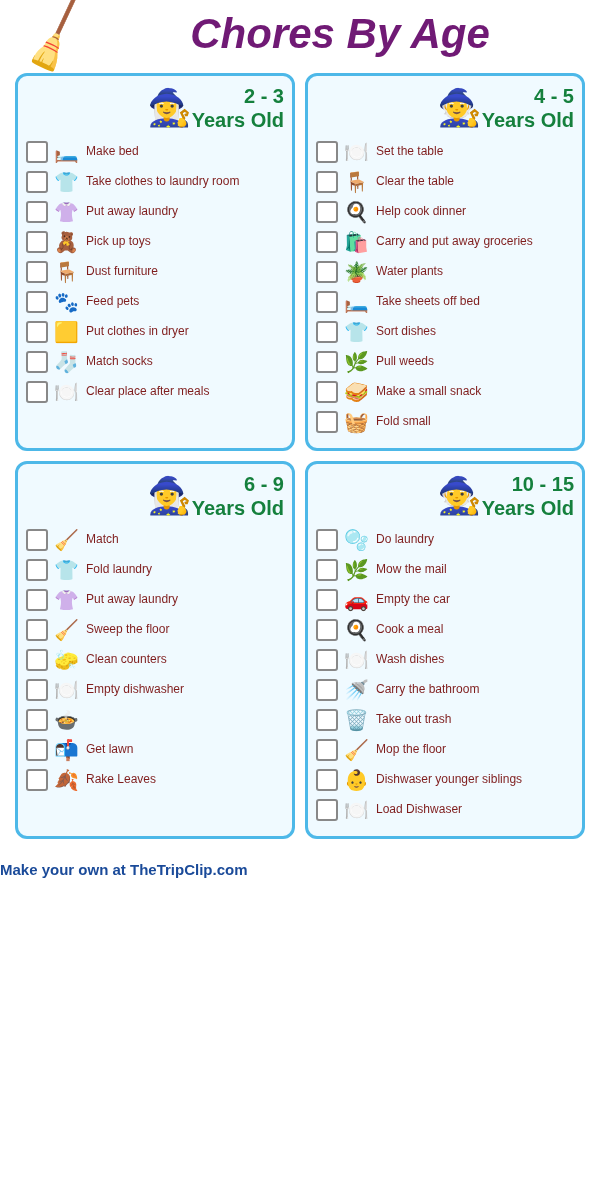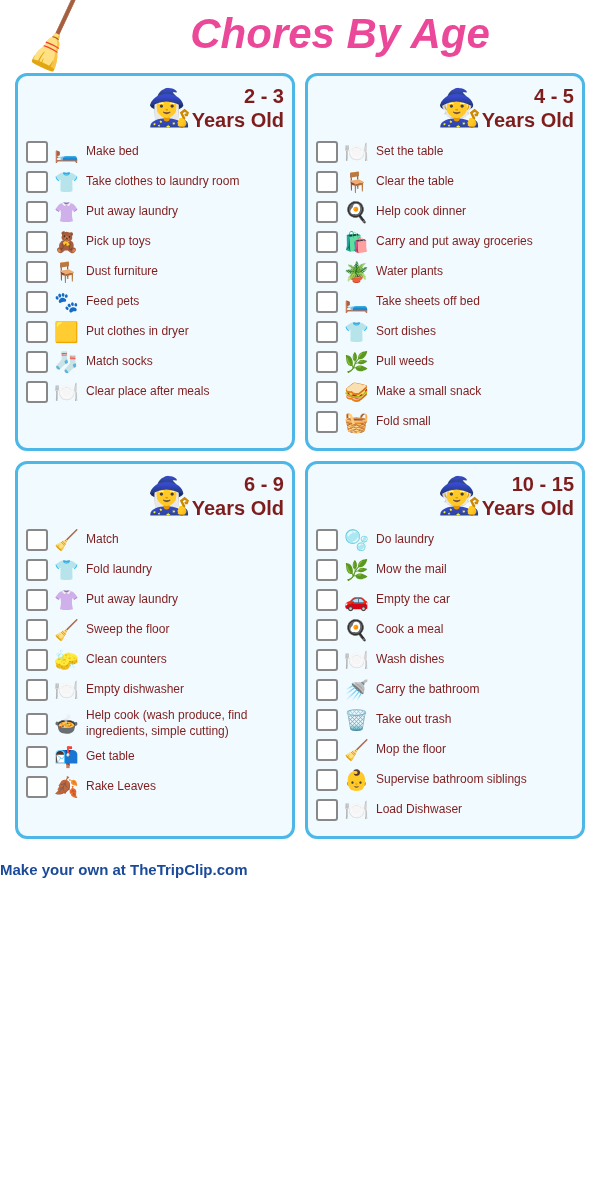--- a/index.html
+++ b/index.html
@@ -21,21 +21,21 @@
       position: absolute;
       left: 20px;
       top: 0;
       font-size: 60px;
       transform: rotate(-20deg);
     }
 
     .main-title {
       font-size: 42px;
       font-weight: bold;
-      color: #ec4899;
+      color: #701a75;
       font-style: italic;
       padding-left: 80px;
     }
 
     .grid {
       display: grid;
       grid-template-columns: 1fr 1fr;
       gap: 10px;
       padding: 10px 15px;
     }
@@ -43,21 +43,21 @@
     .age-section {
       border: 3px solid #4db8e8;
       border-radius: 12px;
       background: #f0faff;
       padding: 8px;
     }
 
     .age-title {
       font-size: 20px;
       font-weight: bold;
-      color: #7f1d1d;
+      color: #15803d;
       text-align: right;
       line-height: 1.2;
     }
 
     .witch-icon {
       font-size: 36px;
     }
 
     .chore-item {
       display: flex;
@@ -249,26 +249,25 @@
         <span class="chore-text">Clean counters</span>
       </div>
       <div class="chore-item">
         <div class="checkbox"></div>
         <span class="chore-emoji">🍽️</span>
         <span class="chore-text">Empty dishwasher</span>
       </div>
       <div class="chore-item">
         <div class="checkbox"></div>
         <span class="chore-emoji">🍲</span>
-        <span class="chore-text">Help cook (wash produce, find ingredients, simple cutting)</span>
       </div>
       <div class="chore-item">
         <div class="checkbox"></div>
         <span class="chore-emoji">📬</span>
-        <span class="chore-text">Get table</span>
+        <span class="chore-text">Get lawn</span>
       </div>
       <div class="chore-item">
         <div class="checkbox"></div>
         <span class="chore-emoji">🍂</span>
         <span class="chore-text">Rake Leaves</span>
       </div>
     </div>
     <div class="age-section">
       <div class="section-title-row">
         <span class="witch-icon">🧙</span>
@@ -310,21 +309,21 @@
         <span class="chore-text">Take out trash</span>
       </div>
       <div class="chore-item">
         <div class="checkbox"></div>
         <span class="chore-emoji">🧹</span>
         <span class="chore-text">Mop the floor</span>
       </div>
       <div class="chore-item">
         <div class="checkbox"></div>
         <span class="chore-emoji">👶</span>
-        <span class="chore-text">Supervise bathroom siblings</span>
+        <span class="chore-text">Dishwaser younger siblings</span>
       </div>
       <div class="chore-item">
         <div class="checkbox"></div>
         <span class="chore-emoji">🍽️</span>
         <span class="chore-text">Load Dishwaser</span>
       </div>
     </div>
   </div>
 
 <div class="footer">

